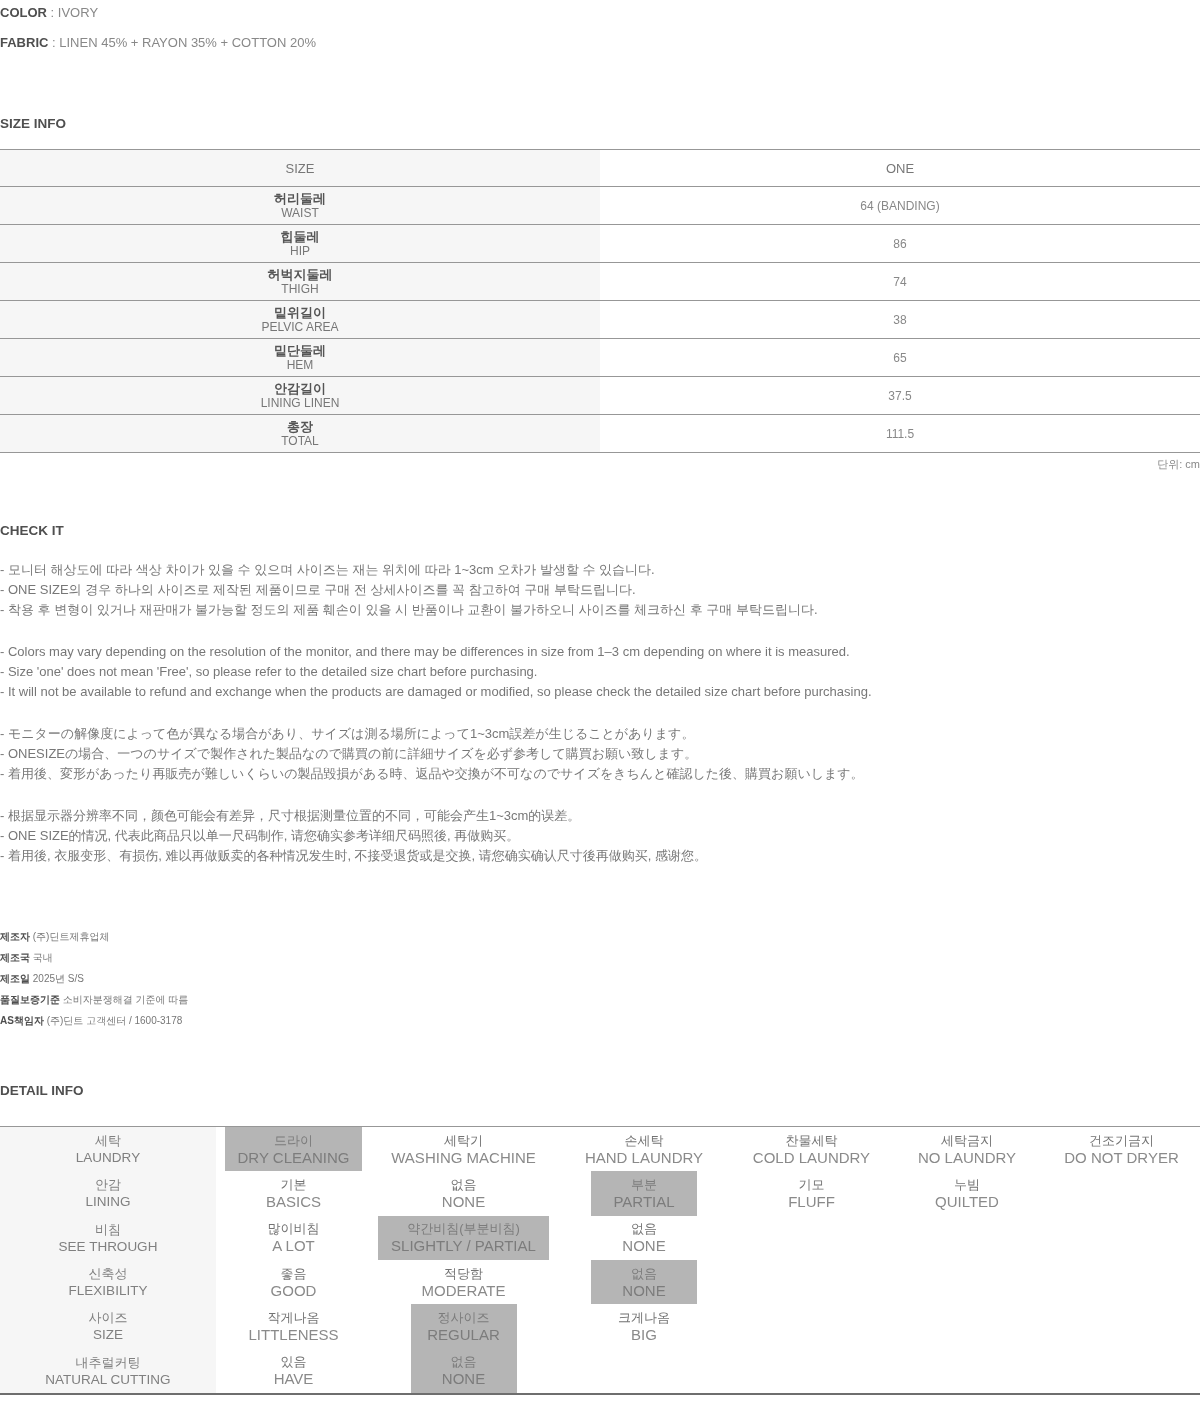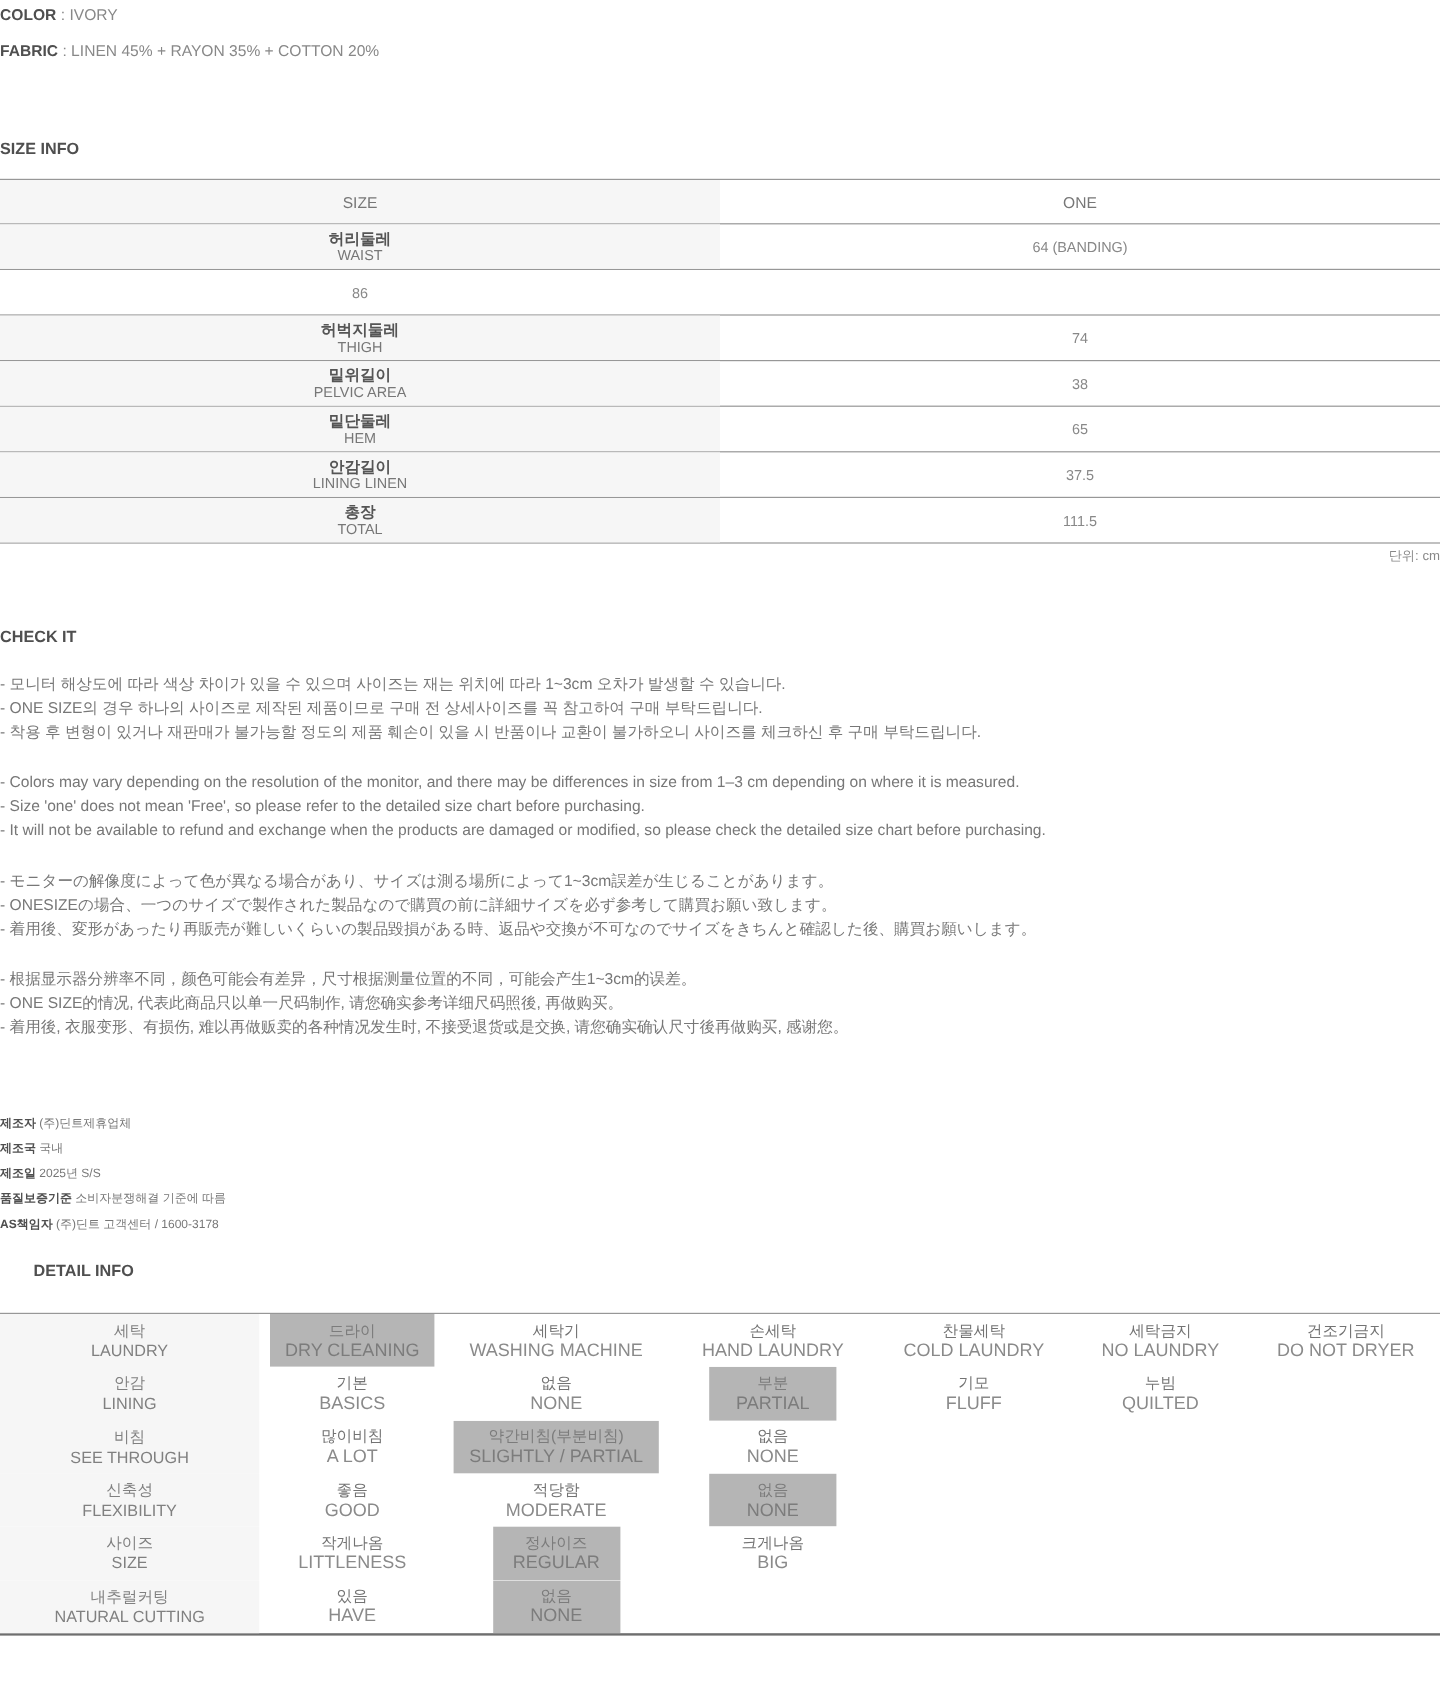--- a/index.html
+++ b/index.html
@@ -12,21 +12,21 @@
   .page { padding-top:6px; width:1200px; }
 
   
   .spec-line { font-size:13px; line-height:14px; margin-bottom:16px; color:#888888; }
   .spec-label { font-weight:bold; color:var(--text-dark,#4f4f4f); }
 
   
   .section-heading { font-size:13.5px; line-height:15px; font-weight:bold; color:var(--text-dark,#4f4f4f); }
   #size-heading { margin-top:66px; }
   #check-heading { margin-top:52px; }
-  #detail-heading { margin-top:20px;padding-left:28px; }
+  #detail-heading { margin-top:52px; }
 
   
   .size-table { margin-top:18px; width:1200px; border-top:1px solid var(--border,#979797); }
   .size-row { display:flex; border-bottom:1px solid var(--border,#979797); }
   .size-row.header { height:37px; }
   .size-row.data { height:38px; }
   .cell-label {
     width:600px; background:var(--label-bg,#f6f6f6);
     display:flex; flex-direction:column; justify-content:center; align-items:center;
   }
@@ -102,20 +102,24 @@
     <div id="size-table-body" style="display:contents">
   <div class="size-row data">
     <div class="cell-label">
       <div class="k">허리둘레</div>
       <div class="e">WAIST</div>
     </div>
     <div class="cell-value">64 (BANDING)</div>
   </div>
 
   <div class="size-row data">
+    <div class="cell-label">
+      <div class="k">힙둘레</div>
+      <div class="e">HIP</div>
+    </div>
     <div class="cell-value">86</div>
   </div>
 
   <div class="size-row data">
     <div class="cell-label">
       <div class="k">허벅지둘레</div>
       <div class="e">THIGH</div>
     </div>
     <div class="cell-value">74</div>
   </div>

